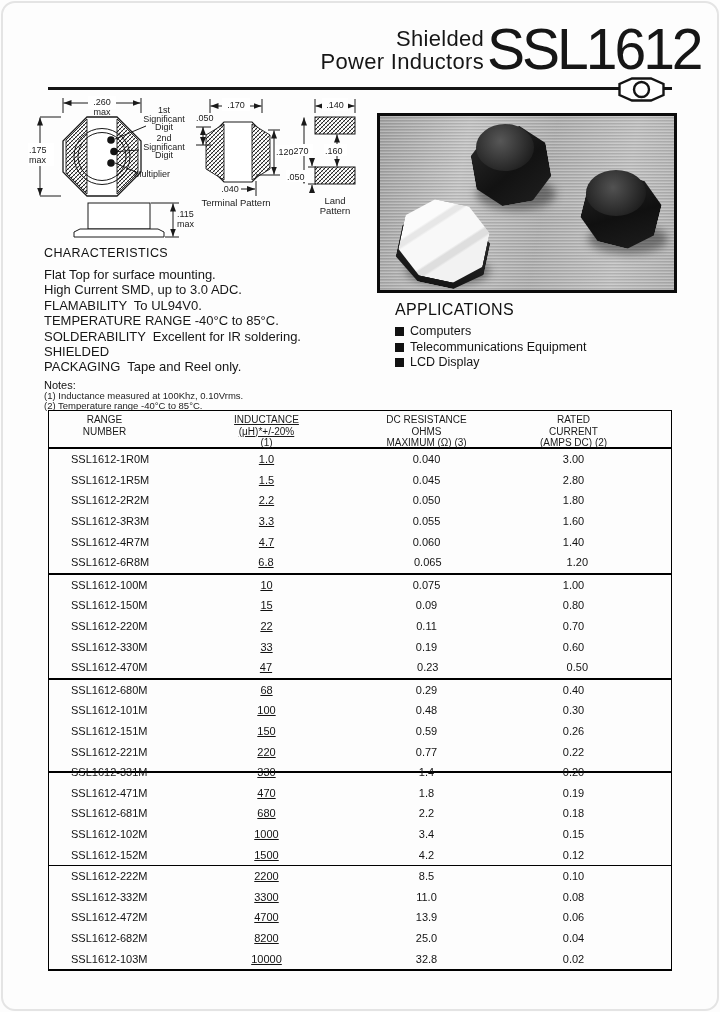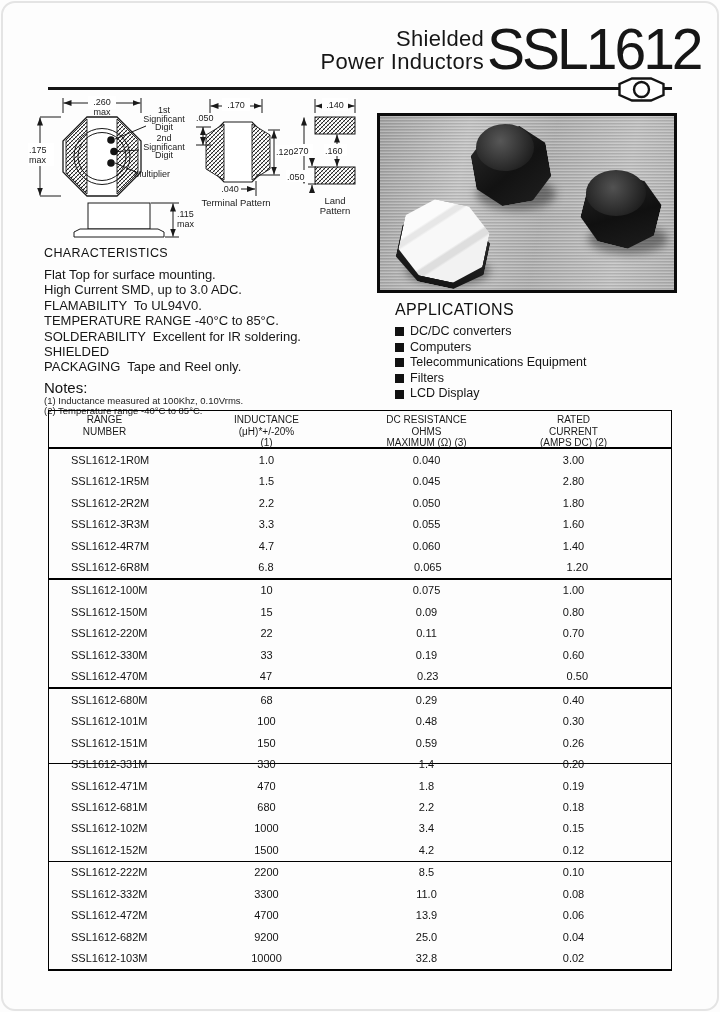--- a/index.html
+++ b/index.html
@@ -36,38 +36,38 @@
              background:radial-gradient(circle at 45% 38%,#525252,#313131 48%,#1b1b1b 80%,#0f0f0f);}
   .indC-under{position:absolute;left:18px;top:98px;width:90px;height:72px;transform:rotate(12deg);
              background:linear-gradient(180deg,#2f2f2f,#141414);}
   .indC-top{position:absolute;left:21px;top:86px;width:86px;height:78px;transform:rotate(12deg);
              background:linear-gradient(135deg,#fbfbfb 0 28%,#e7e7e7 30% 34%,#f8f8f8 36% 58%,#dedede 60% 65%,#f2f2f2 67%);}
 
   
   .chars{position:absolute;left:44px;top:246px;width:330px;}
   .chars-title{font-size:12.5px;letter-spacing:.4px;margin-bottom:7px;}
   .char-line{font-size:13px;line-height:15.4px;white-space:pre;color:#161616;}
-  .notes-title{font-size:15px;margin-top:4px;}
+  .notes-title{font-size:11px;margin-top:4px;}
   .note-line{font-size:9.5px;line-height:10.5px;white-space:pre;color:#222;}
 
   
   .apps{position:absolute;left:395px;top:301px;width:290px;}
   .apps-title{font-size:16px;letter-spacing:.3px;margin-bottom:5px;}
   .app-item{display:flex;align-items:center;font-size:12.5px;line-height:15.6px;color:#141414;}
   .app-bullet{width:9px;height:9px;background:#111;margin-right:6px;flex:0 0 auto;}
 
   
   .spec-table{position:absolute;left:48px;top:410px;width:624px;box-sizing:border-box;
               border:1.5px solid #000;border-bottom-width:2px;}
   .t-head{display:flex;height:38px;border-bottom:2px solid #000;padding-top:3px;box-sizing:border-box;}
   .th{font-size:10px;line-height:11.5px;text-align:center;color:#1a1a1a;}
   .t-rows{display:flex;flex-direction:column;height:520px;}
   .t-row{display:flex;align-items:center;flex:1;font-size:11px;color:#131313;}
   .c1{width:145px;box-sizing:border-box;}
-  .c2{width:145px;text-align:center;}
+  .c2{width:145px;text-align:center;text-decoration:underline;}
   .c3{width:175px;text-align:center;}
   .c4{width:157px;text-align:center;box-sizing:border-box;padding-right:38px;}
   .t-head .c1{padding-right:34px;}
   .t-row .c1{padding-left:22px;text-align:left;}
   .rule-thick{border-bottom:2.5px solid #000;gap:12px;}
   .rule-thin{border-bottom:1.2px solid #000;}
   .strike{background:linear-gradient(to bottom,transparent calc(50% - 1px),#000 calc(50% - 1px),#000 calc(50% + .5px),transparent calc(50% + .5px));}
 </style>
 </head>
 <body>
@@ -219,33 +219,25 @@
         <div class="note-line">(1) Inductance measured at 100Khz, 0.10Vrms.</div>
         <div class="note-line">(2) Temperature range -40°C to 85°C.</div>
       </div>
   </div>
 
   <div class="apps">
     <div class="apps-title">APPLICATIONS</div>
     <div id="app-items">
         <div class="app-item">
           <span class="app-bullet"></span>
-          <span>DC/DC converters</span>
-        </div>
-        <div class="app-item">
-          <span class="app-bullet"></span>
           <span>Computers</span>
         </div>
         <div class="app-item">
           <span class="app-bullet"></span>
           <span>Telecommunications Equipment</span>
-        </div>
-        <div class="app-item">
-          <span class="app-bullet"></span>
-          <span>Filters</span>
         </div>
         <div class="app-item">
           <span class="app-bullet"></span>
           <span>LCD Display</span>
         </div>
       </div>
   </div>
 
   <div class="spec-table">
     <div class="t-head">
@@ -347,20 +339,26 @@
           <div class="c2">100</div>
           <div class="c3">0.48</div>
           <div class="c4">0.30</div>
         </div>
         <div class="t-row">
           <div class="c1">SSL1612-151M</div>
           <div class="c2">150</div>
           <div class="c3">0.59</div>
           <div class="c4">0.26</div>
         </div>
+        <div class="t-row">
+          <div class="c1">SSL1612-221M</div>
+          <div class="c2">220</div>
+          <div class="c3">0.77</div>
+          <div class="c4">0.22</div>
+        </div>
         <div class="t-row strike">
           <div class="c1">SSL1612-331M</div>
           <div class="c2">330</div>
           <div class="c3">1.4</div>
           <div class="c4">0.20</div>
         </div>
         <div class="t-row">
           <div class="c1">SSL1612-471M</div>
           <div class="c2">470</div>
           <div class="c3">1.8</div>
@@ -397,21 +395,21 @@
           <div class="c4">0.08</div>
         </div>
         <div class="t-row">
           <div class="c1">SSL1612-472M</div>
           <div class="c2">4700</div>
           <div class="c3">13.9</div>
           <div class="c4">0.06</div>
         </div>
         <div class="t-row">
           <div class="c1">SSL1612-682M</div>
-          <div class="c2">9200</div>
+          <div class="c2">8200</div>
           <div class="c3">25.0</div>
           <div class="c4">0.04</div>
         </div>
         <div class="t-row">
           <div class="c1">SSL1612-103M</div>
           <div class="c2">10000</div>
           <div class="c3">32.8</div>
           <div class="c4">0.02</div>
         </div>
       </div>

